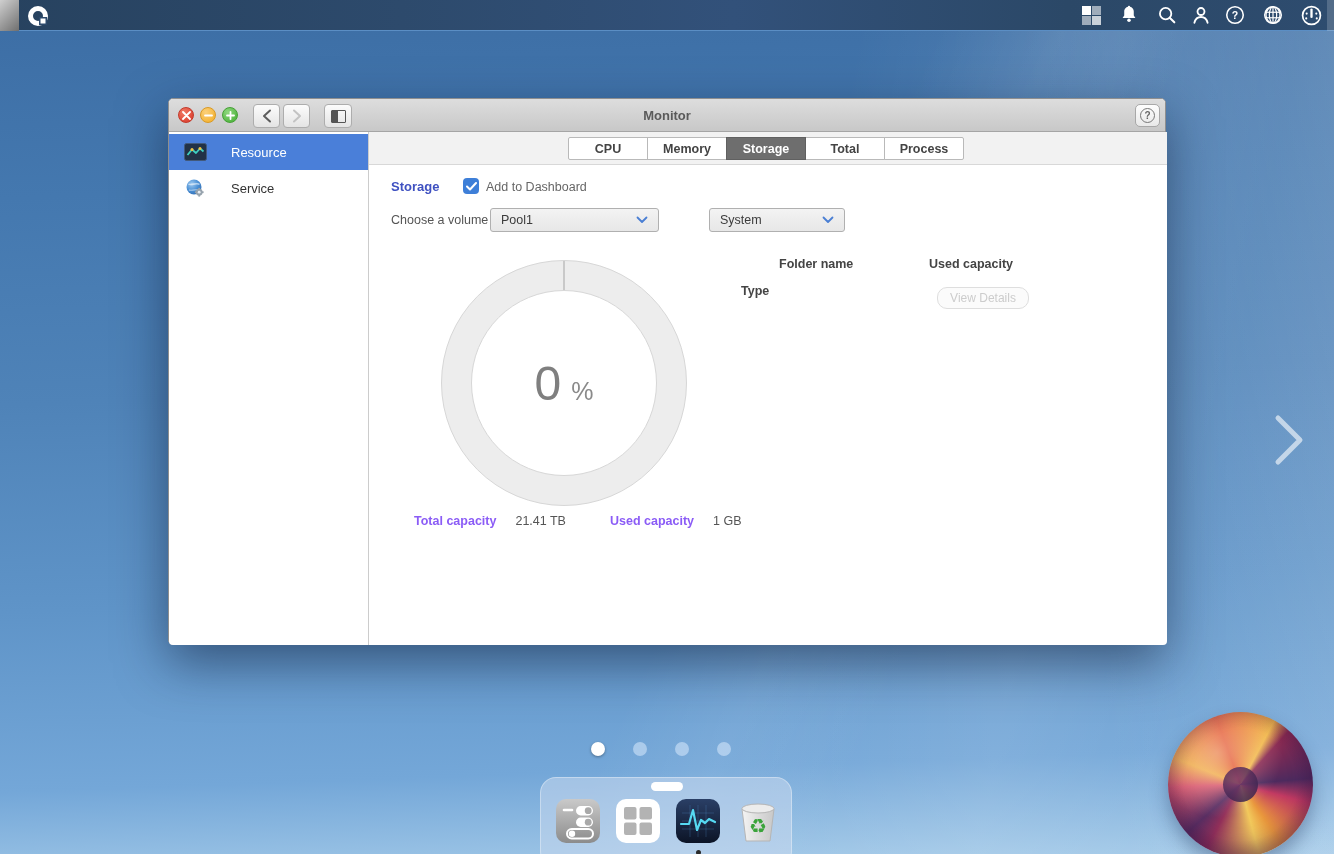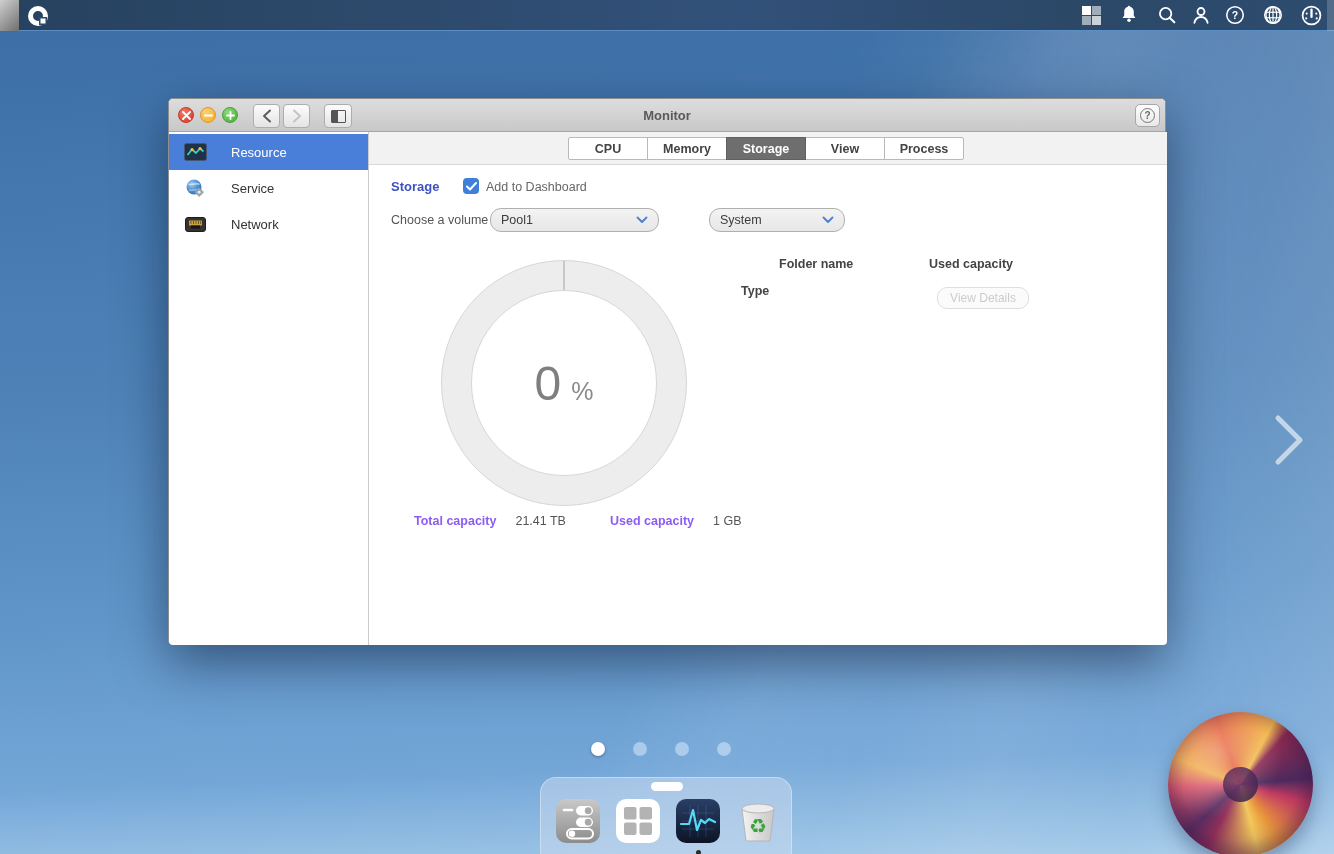--- a/index.html
+++ b/index.html
@@ -97,21 +97,21 @@
   .seg-btn:last-child { border-radius:0 2px 2px 0; }
   .seg-btn.active { background:#6e6e6e; border-color:#606060; color:#ffffff; z-index:1; }
   
   .content { position:absolute; left:200px; top:66px; width:798px; height:480px; background:#ffffff;
     border-radius:0 0 4px 0; }
   .sec-title { position:absolute; left:22px; top:14px; font-size:13px; font-weight:bold; color:#3f51c1; }
   .chk { position:absolute; left:94px; top:13px; width:16px; height:16px; border-radius:4px;
     background:#3e7fd8; cursor:pointer; display:flex; align-items:center; justify-content:center; }
   .chk-label { position:absolute; left:117px; top:15px; font-size:12.5px; color:#666; }
   .vol-label { position:absolute; left:22px; top:48px; font-size:12.5px; color:#555; }
-  .dropdown { position:absolute; top:43px; height:24px; border:1px solid #b0b0b0; border-radius:11px;
+  .dropdown { position:absolute; top:43px; height:24px; border:1px solid #b0b0b0; border-radius:3px;
     background:linear-gradient(#f3f3f3,#e7e7e7); cursor:pointer;
     display:flex; align-items:center; padding:0 10px; font-size:12.5px; color:#3c3c3c; }
   .dd1 { left:121px; width:169px; }
   .dd2 { left:310px; width:136px;margin-left:30px; }
   .dd-chev { margin-left:auto; }
   
   .donut { position:absolute; left:72px; top:95px; width:246px; height:246px; border-radius:50%;
     background:#ededed; border:1px solid #d7d7d7; }
   .donut-hole { position:absolute; left:29px; top:29px; width:186px; height:186px; border-radius:50%;
     background:#ffffff; border:1px solid #d7d7d7;
@@ -347,45 +347,28 @@
               <rect x="13.3" y="9.9" width="1.8" height="2"></rect>
               <rect x="13.3" y="16.6" width="1.8" height="2"></rect>
               <rect x="9.9" y="13.3" width="2" height="1.8"></rect>
               <rect x="16.6" y="13.3" width="2" height="1.8"></rect>
             </g>
             <circle cx="14.2" cy="14.2" r="1.4" fill="#e8edf2"></circle>
           </svg>
       </span>
       <span>Service</span>
     </div>
-    <div class="side-item">
-      <span class="ic">
-        <svg width="21" height="17" viewBox="0 0 21 17">
-            <rect x="0.5" y="1.5" width="20" height="14" rx="2.5" fill="#333333" stroke="#1c1c1c"></rect>
-            <rect x="4" y="4.5" width="13" height="5" rx="0.5" fill="#c9a23b"></rect>
-            <rect x="6" y="9.5" width="9" height="3" fill="#151515"></rect>
-            <g fill="#6b5a1e">
-              <rect x="5.5" y="5" width="1" height="3"></rect>
-              <rect x="8" y="5" width="1" height="3"></rect>
-              <rect x="10.5" y="5" width="1" height="3"></rect>
-              <rect x="13" y="5" width="1" height="3"></rect>
-              <rect x="15.2" y="5" width="1" height="3"></rect>
-            </g>
-          </svg>
-      </span>
-      <span>Network</span>
-    </div>
   </div>
 
   <div class="tabstrip">
     <div class="seg">
       <div class="seg-btn">CPU</div>
       <div class="seg-btn">Memory</div>
       <div class="seg-btn active">Storage</div>
-      <div class="seg-btn">View</div>
+      <div class="seg-btn">Total</div>
       <div class="seg-btn">Process</div>
     </div>
   </div>
 
   <div class="content">
     <div class="sec-title">Storage</div>
     <div class="chk">
       <svg width="11" height="9" viewBox="0 0 11 9">
           <polyline points="1,4.5 4,7.5 10,1" fill="none" stroke="#ffffff" stroke-width="2" stroke-linecap="round" stroke-linejoin="round"></polyline>
         </svg>

